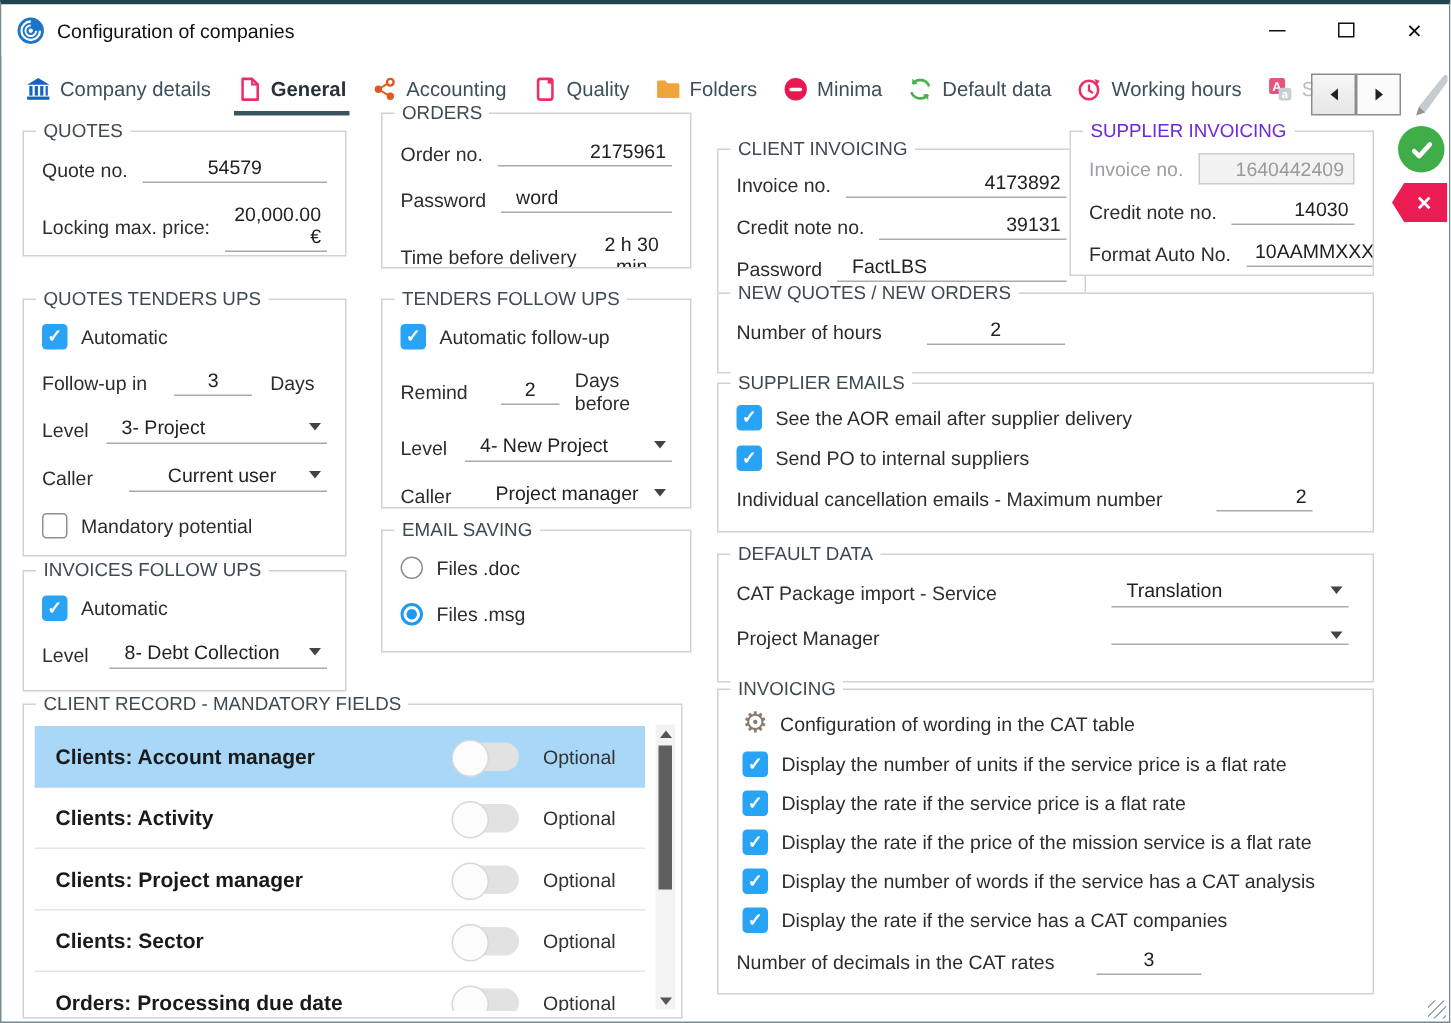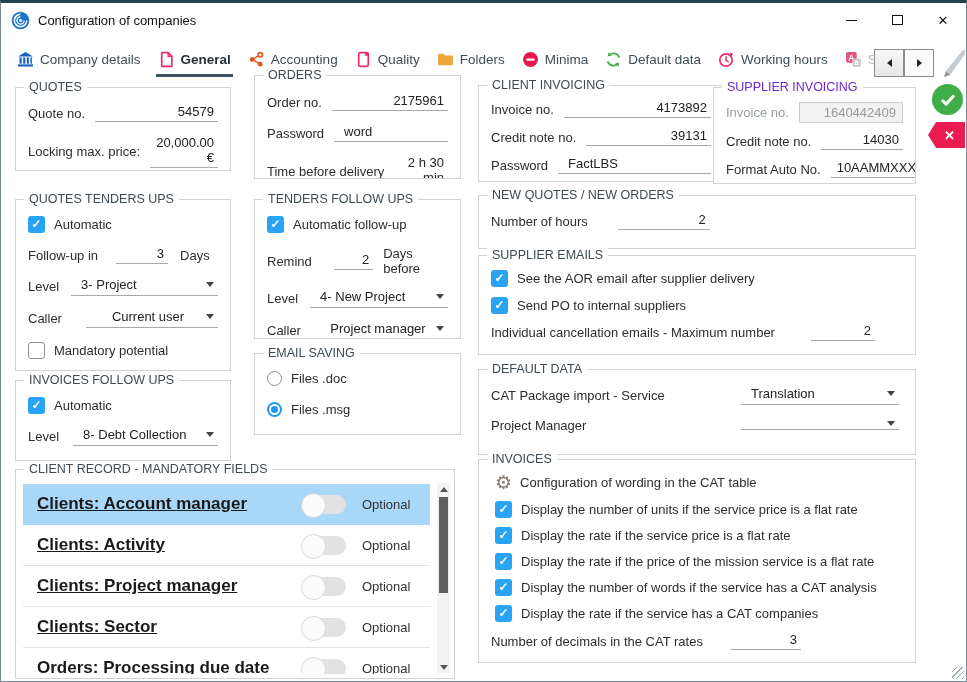--- a/index.html
+++ b/index.html
@@ -37,21 +37,21 @@
   .btn-cancel::after { content:"✕"; color:#fff; font-size:13px; font-weight:bold; margin-left:6px; }
 
   
   .fs { position:absolute; border:1px solid #d2d2d2; background:#fff; }
   .fs > .legend { position:absolute; top:-8px; left:8px; background:#fff; padding:0 5px; font-size:12.5px; color:#3e4a52; white-space:nowrap; }
   .fs > .legend.dim { color:#6d28d9; }
   .fs .inner { position:absolute; inset:0; padding:18px 12px 6px 12px; overflow:hidden; }
 
   .frow { display:flex; align-items:center; font-size:13px; color:#2d2d2d; margin-bottom:13px; min-height:18px; }
   .frow .lbl { white-space:nowrap; }
-  .uline { border-bottom:1px solid #a9a9a9; padding:0 4px 2px 4px; text-align:right; color:#222; min-height:16px; }
+  .uline { border-bottom:1px solid #a9a9a9; padding:0 4px 2px 4px; text-align:center; color:#222; min-height:16px; }
   .uline.grow { flex:1; margin-left:10px; }
   .uline.right { text-align:right; }
   .uline.left { text-align:left; }
   .boxed { flex:1; margin-left:10px; border:1px solid #cdcdcd; background:#f2f2f2; color:#9a9a9a; text-align:right; padding:2px 6px; min-height:19px; }
   .dim-lbl { color:#9aa0a5; }
 
   .dd { border-bottom:1px solid #a9a9a9; display:flex; align-items:center; padding:0 4px 3px 10px; color:#222; }
   .dd .val { flex:1; text-align:left; white-space:nowrap; }
   .dd .tri { width:0; height:0; border-left:4px solid transparent; border-right:4px solid transparent; border-top:5px solid #444; margin-left:6px; flex:none; }
 
@@ -63,21 +63,21 @@
   .radio { width:15px; height:15px; border-radius:50%; border:1px solid #8f8f8f; margin-right:9px; flex:none; background:#fff; }
   .radio.on { border:2px solid #1e9bf0; display:flex; align-items:center; justify-content:center; }
   .radio.on::after { content:""; width:7px; height:7px; border-radius:50%; background:#1e9bf0; }
 
   .gear::before { content:"⚙"; font-size:19px; color:#8b7b6e; line-height:1; }
   .gear { margin-right:8px; flex:none; }
 
   
   .list { position:absolute; left:7px; top:14px; right:24px; bottom:4px; overflow:hidden; }
   .lr { height:41px; display:flex; align-items:center; padding:0 10px 0 14px; border-bottom:1px solid #e4e4e4; }
-  .lr .rl { font-weight:bold; font-size:17px; color:#1a1a1a;text-decoration:underline; }
+  .lr .rl { font-weight:bold; font-size:14px; color:#1a1a1a; }
   .lr.selected { background:#a9d7f8; border-bottom-color:#a9d7f8; }
   .toggle { width:44px; height:19px; border-radius:10px; background:#e2e2e2; position:relative; margin-left:auto; flex:none; }
   .toggle::after { content:""; position:absolute; left:-1px; top:-2px; width:23px; height:23px; border-radius:50%; background:#fcfcfc; border:1px solid #d8d8d8; }
   .lr .state { font-weight:normal; font-size:13px; color:#333; width:58px; margin-left:16px; }
 
   .sbar { position:absolute; right:4px; top:13px; bottom:5px; width:13px; background:#f3f3f3; }
   .sbar .up, .sbar .down { position:absolute; left:0; width:13px; height:12px; display:flex; align-items:center; justify-content:center; }
   .sbar .up { top:0; } .sbar .down { bottom:0; }
   .tri-up { width:0; height:0; border-left:4px solid transparent; border-right:4px solid transparent; border-bottom:5px solid #555; }
   .tri-down { width:0; height:0; border-left:4px solid transparent; border-right:4px solid transparent; border-top:5px solid #555; }
@@ -364,21 +364,21 @@
         <span class="radio"></span>
         <span>Files .doc</span>
       </div>
       <div class="frow" style="margin-bottom:0;">
         <span class="radio on"></span>
         <span>Files .msg</span>
       </div>
     </div>
   </div>
 
-  <div class="fs" style="left:477px; top:82px; width:246px; height:97px;">
+  <div class="fs" style="left:477px; top:96px; width:246px; height:97px;">
     <span class="legend">CLIENT INVOICING</span>
     <div class="inner" style="padding-top:14px;">
       <div class="frow" style="margin-bottom:10px;">
         <span class="lbl">Invoice no.</span>
         <span class="uline grow right">4173892</span>
       </div>
       <div class="frow" style="margin-bottom:10px;">
         <span class="lbl">Credit note no.</span>
         <span class="uline grow right">39131</span>
       </div>
@@ -449,21 +449,21 @@
         <span class="lbl">Project Manager</span>
         <span class="dd" style="width:158px; margin-left:auto; margin-right:4px;">
           <span class="val"></span>
           <span class="tri"></span>
         </span>
       </div>
     </div>
   </div>
 
   <div class="fs" style="left:477px; top:456px; width:438px; height:204px;">
-    <span class="legend">INVOICES</span>
+    <span class="legend">INVOICING</span>
     <div class="inner" style="padding-top:13px; padding-left:16px;">
       <div class="frow" style="margin-bottom:8px;">
         <span class="gear"></span>
         <span>Configuration of wording in the CAT table</span>
       </div>
       <div class="frow" style="margin-bottom:8px;">
         <span class="cb"></span>
         <span>Display the number of units if the service price is a flat rate</span>
       </div>
       <div class="frow" style="margin-bottom:8px;">

